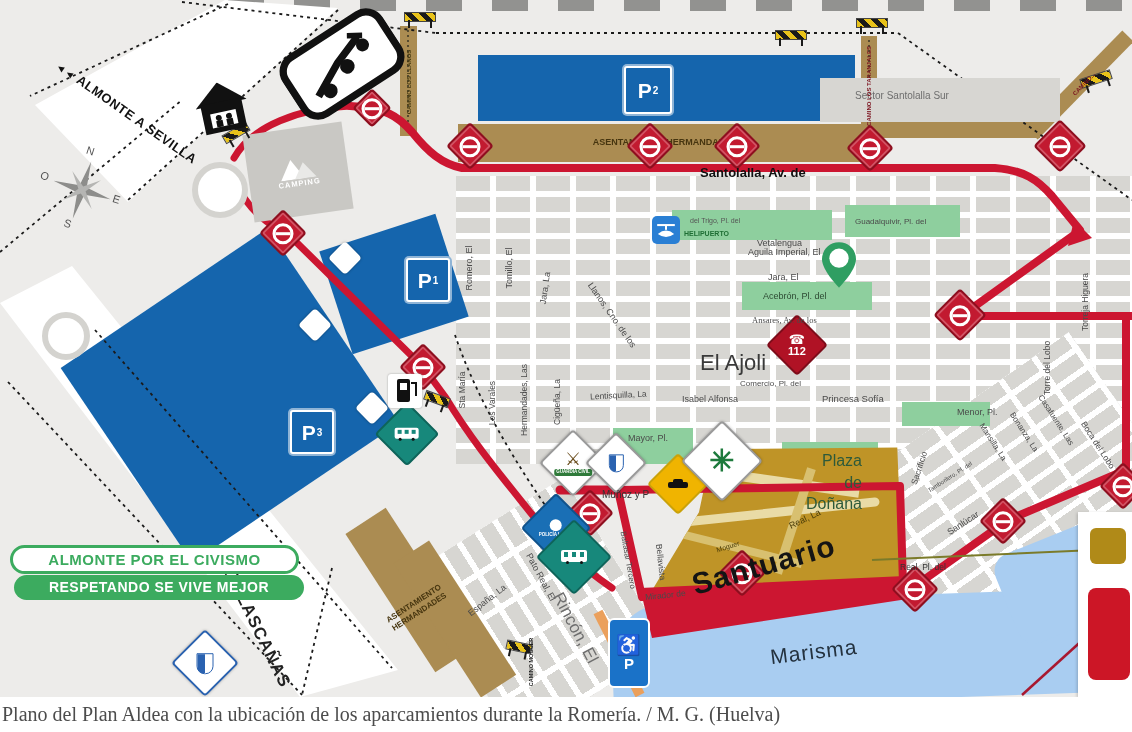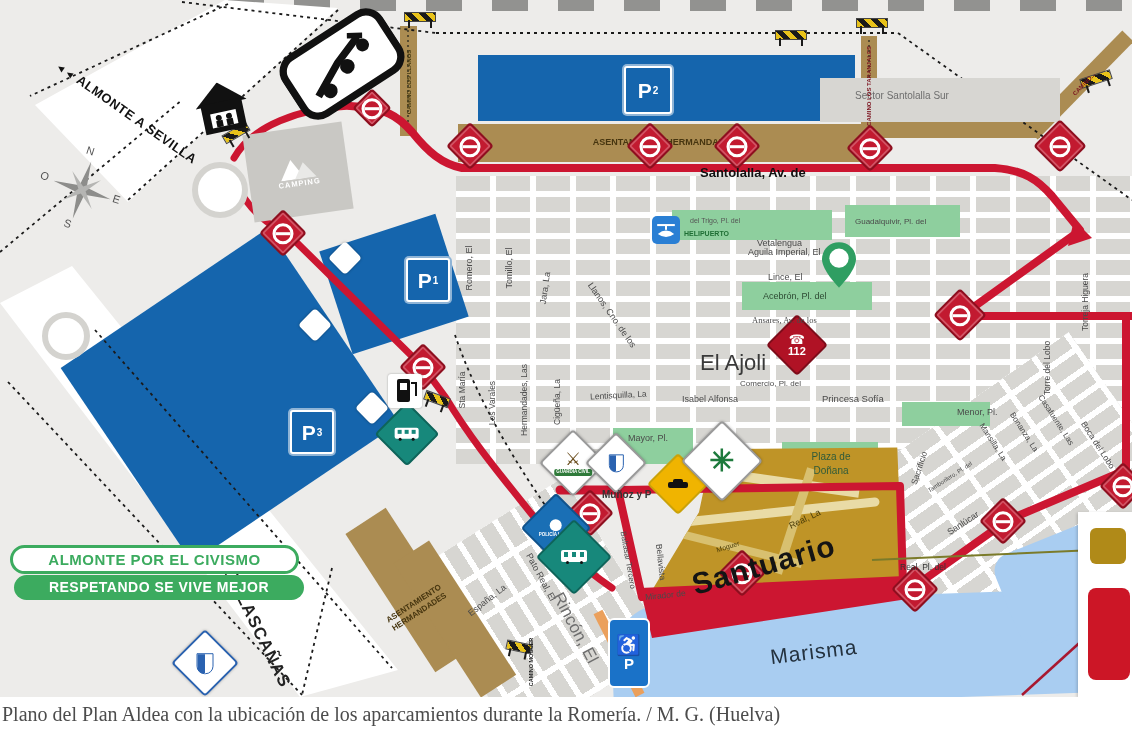--- a/index.html
+++ b/index.html
@@ -339,31 +339,31 @@
 
   <div class="lbl" style="left:409px;top:82px;font-size:6px;font-weight:bold;color:#463a10;transform:translate(-50%,-50%) rotate(-90deg);">CAMINO LOS LLANOS</div>
   <div class="lbl" style="left:869px;top:86px;font-size:6px;font-weight:bold;color:#7c1420;transform:translate(-50%,-50%) rotate(-90deg);">CAMINO LOS TARANJALES</div>
   <div class="lbl" style="left:1084px;top:84px;font-size:6px;font-weight:bold;color:#7c1420;transform:translate(-50%,-50%) rotate(-46deg);">CAMINO...</div>
   <div class="lbl" style="left:531px;top:662px;font-size:5.5px;font-weight:bold;color:#222;transform:translate(-50%,-50%) rotate(-90deg);">CAMINO MOGUER</div>
 
   <div class="lbl" style="left:700px;top:165px;font-size:13px;font-weight:bold;color:#111;">Santolalla, Av. de</div>
   <div class="lbl" style="left:748px;top:207px;margin-top:40px;">Aguila Imperial, El</div>
   <div class="lbl" style="left:855px;top:217px;font-size:8px;">Guadalquivir, Pl. del</div>
   <div class="lbl" style="left:757px;top:238px;">Vetalengua</div>
-  <div class="lbl" style="left:768px;top:272px;">Lince, El</div>
+  <div class="lbl" style="left:768px;top:272px;">Jara, El</div>
   <div class="lbl" style="left:763px;top:291px;color:#2d4a33;">Acebrón, Pl. del</div>
   <div class="lbl" style="left:752px;top:315px;font-size:8.5px;font-family:Liberation Serif, serif;">Ansares, Av. de los</div>
   <div class="lbl big" style="left:700px;top:350px;">El Ajoli</div>
   <div class="lbl" style="left:740px;top:379px;font-size:8px;">Comercio, Pl. del</div>
   <div class="lbl" style="left:682px;top:394px;">Isabel Alfonsa</div>
   <div class="lbl" style="left:822px;top:393px;font-size:9.5px;">Princesa Sofía</div>
   <div class="lbl" style="left:957px;top:407px;">Menor, Pl.</div>
   <div class="lbl" style="left:590px;top:390px;font-size:8.5px;transform:rotate(-3deg);">Lentisquilla, La</div>
   <div class="lbl" style="left:628px;top:433px;">Mayor, Pl.</div>
-  <div class="lbl" style="left:602px;top:489px;font-size:10px;font-weight:bold;color:#333;">Muñoz y P</div>
+  <div class="lbl" style="left:602px;top:489px;font-size:10px;font-weight:normal;color:#333;">Muñoz y P</div>
 
   <div class="lbl" style="left:469px;top:268px;transform:translate(-50%,-50%) rotate(-90deg);">Romero, El</div>
   <div class="lbl" style="left:509px;top:268px;transform:translate(-50%,-50%) rotate(-90deg);">Tomillo, El</div>
   <div class="lbl" style="left:545px;top:288px;transform:translate(-50%,-50%) rotate(-82deg);">Jara, La</div>
   <div class="lbl" style="left:612px;top:315px;transform:translate(-50%,-50%) rotate(55deg);">Llanos, Cno. de los</div>
   <div class="lbl" style="left:462px;top:390px;font-size:8.5px;transform:translate(-50%,-50%) rotate(-90deg);">Sta María</div>
   <div class="lbl" style="left:492px;top:403px;font-size:8.5px;transform:translate(-50%,-50%) rotate(-90deg);">Los Varales</div>
   <div class="lbl" style="left:524px;top:400px;font-size:8.5px;transform:translate(-50%,-50%) rotate(-90deg);">Hermandades, Las</div>
   <div class="lbl" style="left:557px;top:402px;font-size:8.5px;transform:translate(-50%,-50%) rotate(-90deg);">Cigüeña, La</div>
   <div class="lbl" style="left:1047px;top:368px;font-size:8.5px;transform:translate(-50%,-50%) rotate(-90deg);">Torre del Lobo</div>
@@ -371,21 +371,21 @@
 
   <div class="lbl" style="left:919px;top:468px;font-size:8.5px;transform:translate(-50%,-50%) rotate(-72deg);">Sacrificio</div>
   <div class="lbl" style="left:950px;top:477px;font-size:6px;transform:translate(-50%,-50%) rotate(-33deg);">Tamborilero, Pl. del</div>
   <div class="lbl" style="left:963px;top:523px;transform:translate(-50%,-50%) rotate(-33deg);">Sanlúcar</div>
   <div class="lbl" style="left:993px;top:442px;font-size:8px;transform:translate(-50%,-50%) rotate(57deg);">Mansilla, La</div>
   <div class="lbl" style="left:1024px;top:432px;font-size:8px;transform:translate(-50%,-50%) rotate(57deg);">Bonanza, La</div>
   <div class="lbl" style="left:1056px;top:420px;font-size:8px;transform:translate(-50%,-50%) rotate(57deg);">Casafuente, Las</div>
   <div class="lbl" style="left:1098px;top:445px;font-size:8.5px;transform:translate(-50%,-50%) rotate(57deg);">Boca del Lobo</div>
   <div class="lbl" style="left:900px;top:562px;font-size:8.5px;color:#333;">Real, Pl. del</div>
 
-  <div class="lbl" style="left:800px;top:450px;width:62px;white-space:normal;text-align:center;font-size:10px;color:#2e5a3a;line-height:1.35;">Plaza de Doñana</div>
+  <div class="lbl" style="left:800px;top:450px;width:62px;white-space:normal;text-align:right;font-size:16px;color:#2e5a3a;line-height:1.35;">Plaza de Doñana</div>
   <div class="lbl" style="left:788px;top:514px;font-size:9px;color:#4a3c08;transform:rotate(-26deg);">Real, La</div>
   <div class="lbl" style="left:716px;top:543px;font-size:7px;color:#4a3c08;transform:rotate(-18deg);">Moguer</div>
   <div class="lbl" style="left:690px;top:548px;font-size:30px;font-weight:bold;color:#141414;transform:rotate(-16deg);letter-spacing:1px;">Santuario</div>
 
   <div class="lbl" style="left:487px;top:600px;transform:translate(-50%,-50%) rotate(-38deg);">España, La</div>
   <div class="lbl" style="left:541px;top:577px;transform:translate(-50%,-50%) rotate(62deg);">Pato Real, El</div>
   <div class="lbl" style="left:575px;top:628px;font-size:17px;color:#6e6e6e;transform:translate(-50%,-50%) rotate(62deg);">Rincón, El</div>
   <div class="lbl" style="left:628px;top:560px;font-size:8px;transform:translate(-50%,-50%) rotate(80deg);">Baltasar Tercero</div>
   <div class="lbl" style="left:661px;top:562px;font-size:8.5px;transform:translate(-50%,-50%) rotate(84deg);">Bellavista</div>
   <div class="lbl" style="left:645px;top:590px;font-size:8.5px;transform:rotate(-6deg);">Mirador de</div>

